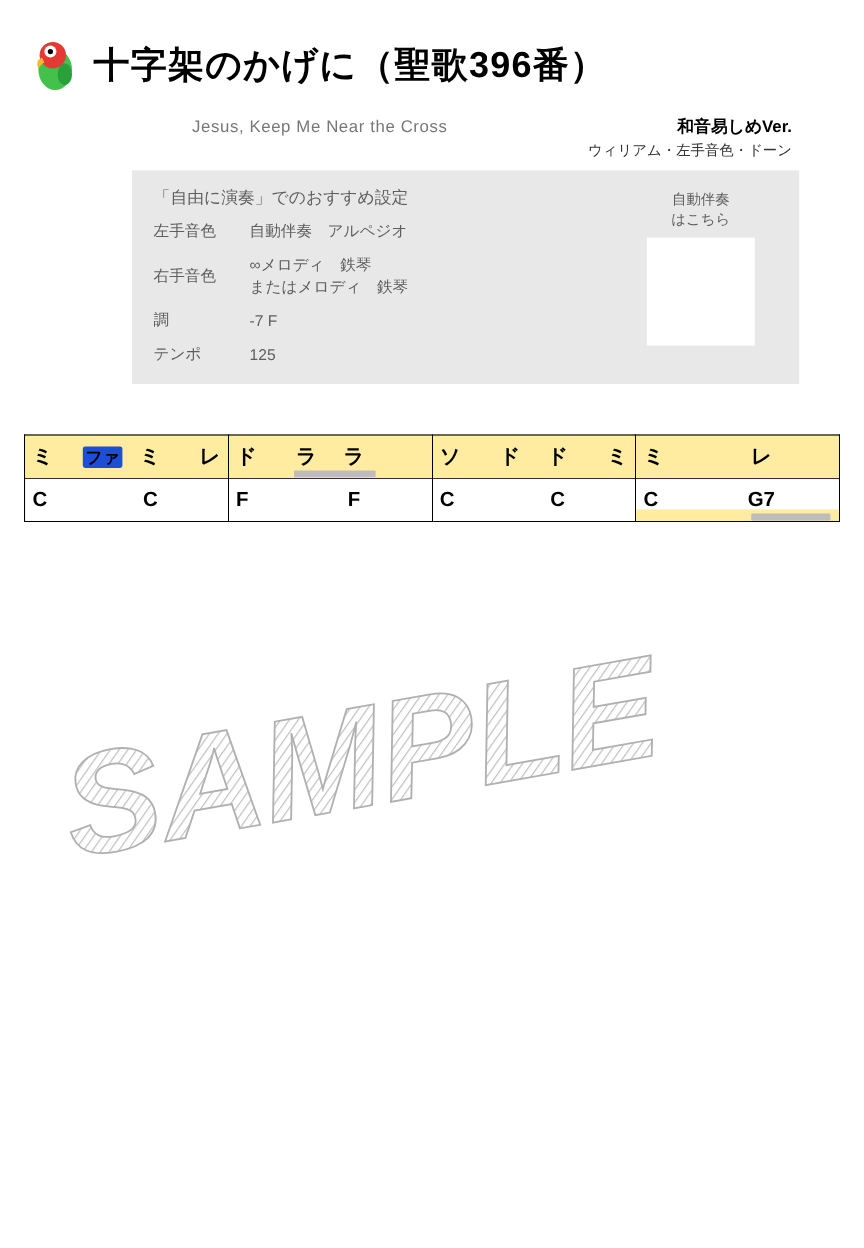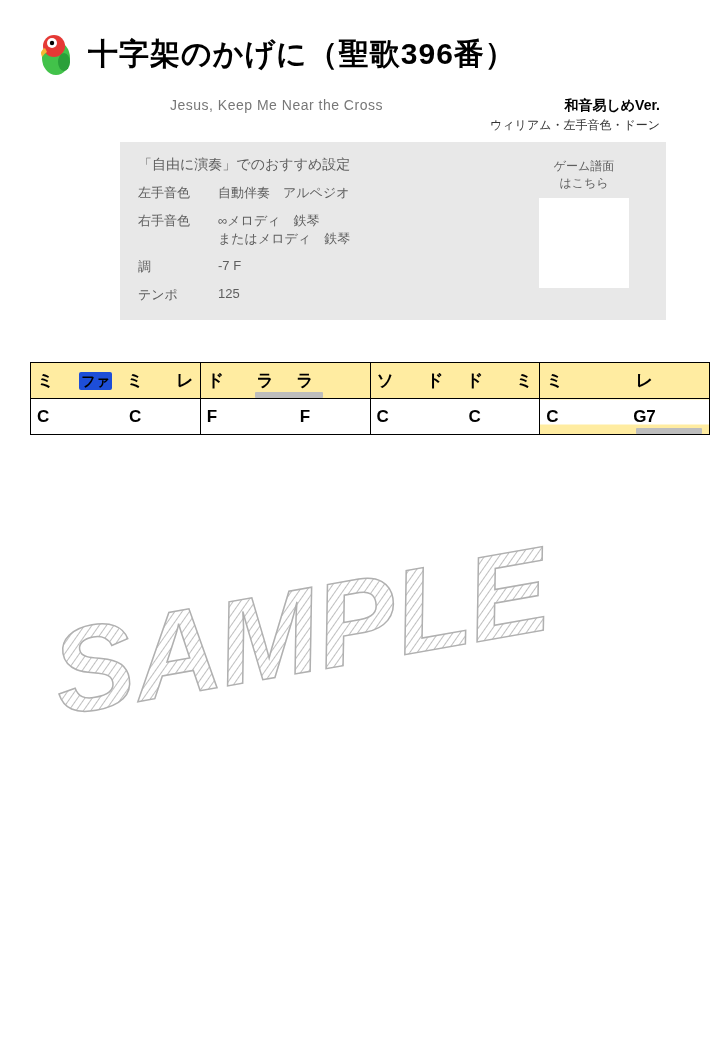--- a/index.html
+++ b/index.html
@@ -1,33 +1,33 @@
 <!DOCTYPE html>
 <html><head>
 <meta charset="utf-8">
 <style>
   * { box-sizing: border-box; margin: 0; padding: 0; }
   html, body { width: 720px; height: 1040px; background: #fff; font-family: "Hiragino Kaku Gothic Pro", "Meiryo", sans-serif; color: #000; }
-  .page { position: relative; width: 720px; height: 1040px; padding: 20px 20px 0 30px; }
+  .page { position: relative; width: 720px; height: 1040px; padding: 20px 20px 0 20px; }
 
   
   .header { position: relative; }
   .title-row { display: flex; align-items: center; gap: 6px; margin-top: 8px; }
   .logo-svg { width: 52px; height: 52px; flex: 0 0 auto; }
   .title { font-size: 30px; font-weight: 800; letter-spacing: 1px; }
   .subrow { display: flex; justify-content: space-between; padding-left: 140px; padding-right: 40px; margin-top: 17px; }
   .subtitle { font-size: 14px; color: #777; letter-spacing: .5px; }
   .rightcol { display: flex; flex-direction: column; align-items: flex-end; gap: 2px; }
   .version { font-size: 14px; font-weight: 700; }
   .composer { font-size: 12px; color: #333; }
 
   
   .settings { margin: 8px 34px 0 90px; background: #e8e8e8; padding: 14px 18px 16px 18px; position: relative; font-size: 13px; color: #5e5e5e; }
   .settings .heading { font-size: 14px; color: #5e5e5e; margin-bottom: 10px; }
-  .settings-row { display: flex; margin-bottom: 10px; }
+  .settings-row { display: flex; margin-bottom: 10px; align-items: center; }
   .settings-row .k { width: 80px; flex: 0 0 auto; }
   .settings-row .v { flex: 1 1 auto; white-space: pre-line; }
   .qr-area { position: absolute; right: 22px; top: 16px; width: 120px; text-align: center; font-size: 12px; color: #5e5e5e; }
   .qr-box { width: 90px; height: 90px; background: #fff; margin: 6px auto 0 auto; }
 
   
   .score { margin-top: 42px; width: 680px; border-collapse: collapse; table-layout: fixed; }
   .score td { border: 1px solid #000; height: 36px; padding: 0 6px; font-size: 17px; font-weight: 700; vertical-align: middle; position: relative; overflow: hidden; }
   .melody-row td { background: #ffeca1; }
   .chord-row td { background: #fff; }
@@ -83,21 +83,21 @@
     </div>
     <div class="settings-row">
       <div class="k">調</div>
       <div class="v">-7 F</div>
     </div>
     <div class="settings-row" style="margin-bottom:0">
       <div class="k">テンポ</div>
       <div class="v">125</div>
     </div>
     <div class="qr-area">
-      <div style="white-space:pre-line;">ゲーム譜面
+      <div style="white-space:pre-line;">自動伴奏
 はこちら</div>
       <div class="qr-box"></div>
     </div>
   </div>
 
   <table class="score">
     <tbody>
         <tr class="melody-row">
       <td>
         <div class="cell-flex">

